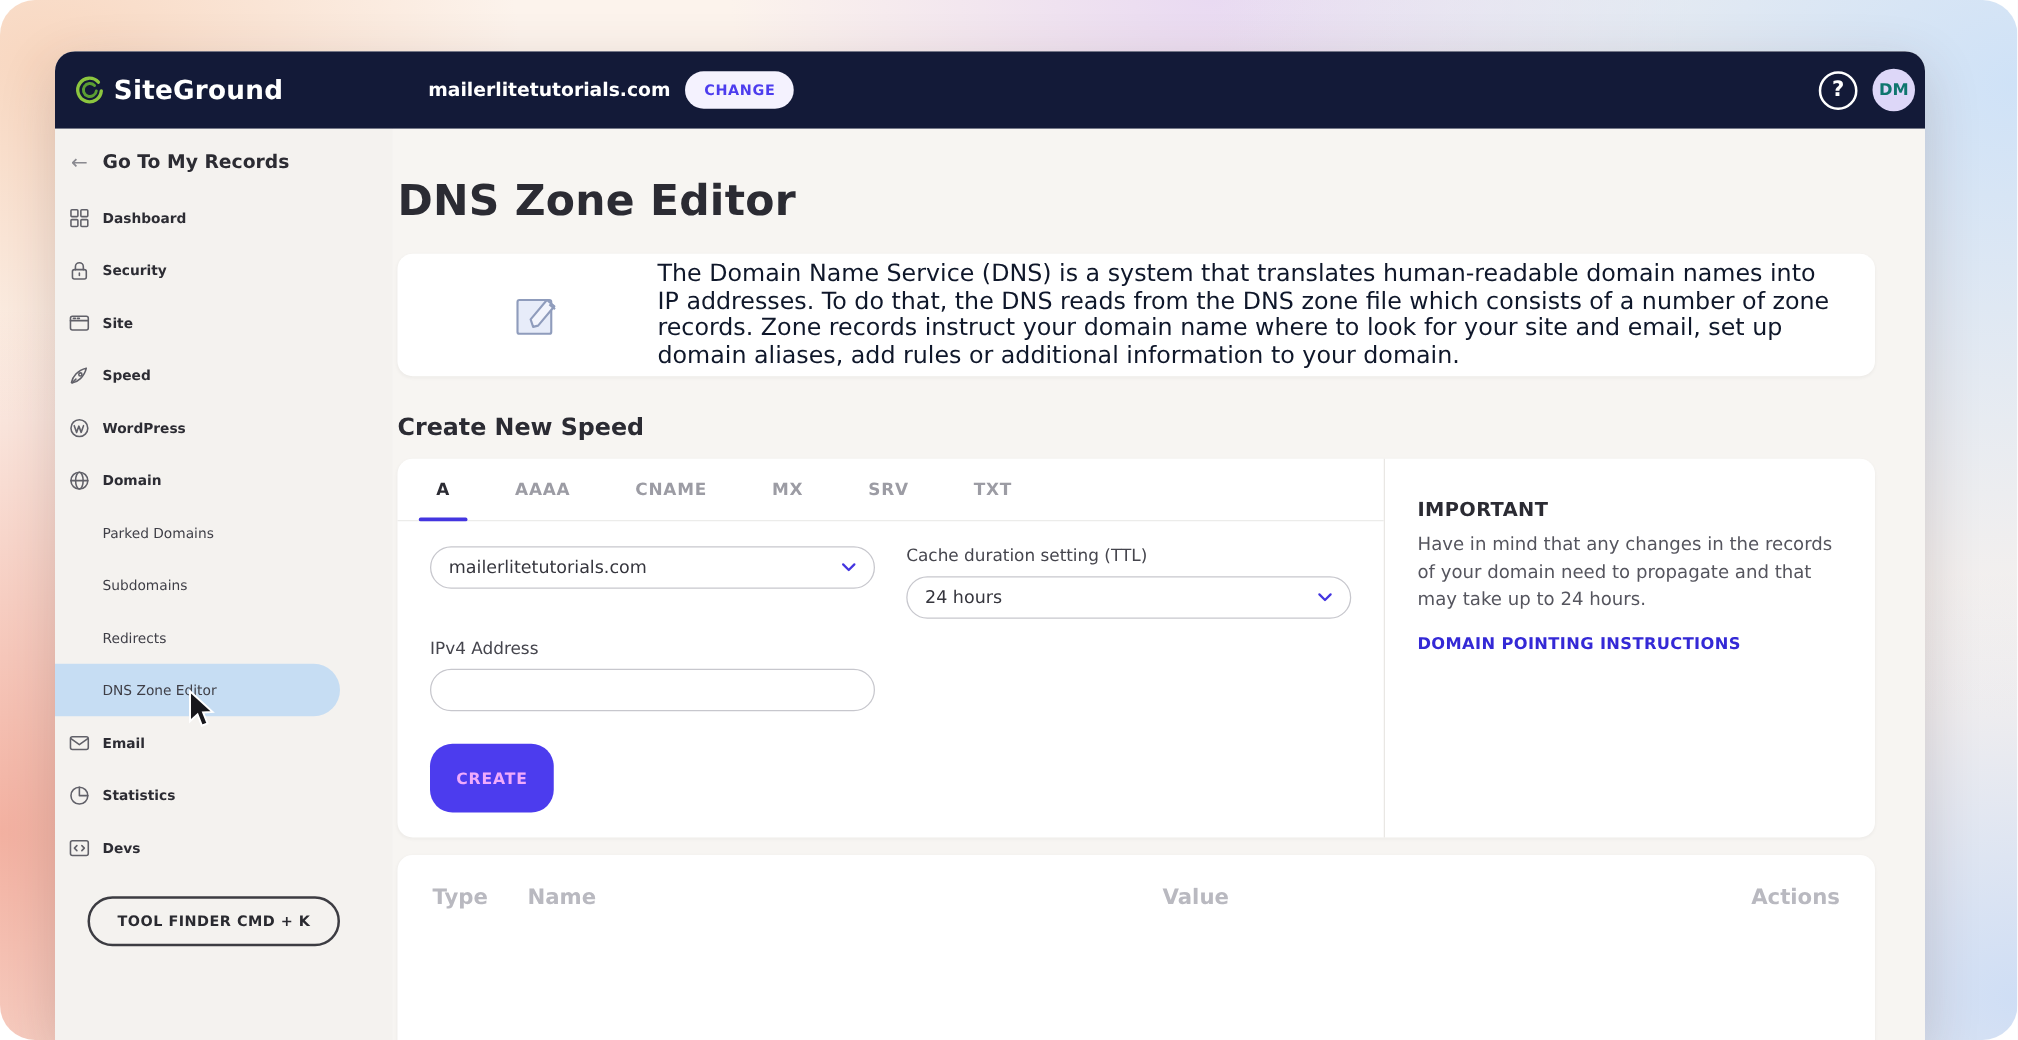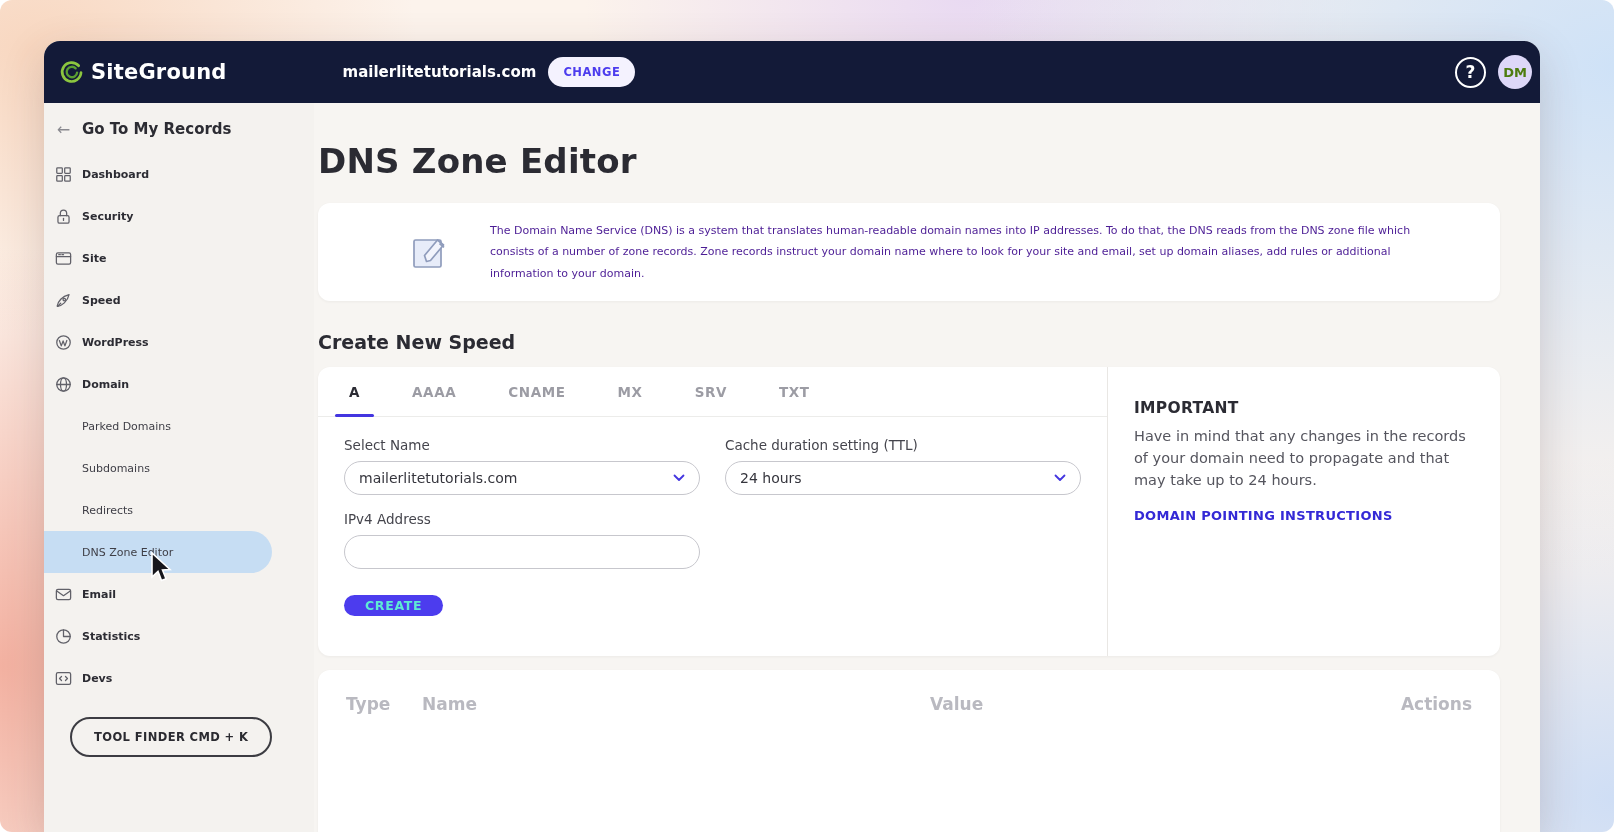--- a/index.html
+++ b/index.html
@@ -1,19 +1,19 @@
 <!DOCTYPE html>
 <html><head>
 <meta charset="utf-8">
 <style>
   * { box-sizing: border-box; margin: 0; padding: 0; }
   html,body { width:1614px; height:832px; overflow:hidden; background:#fff;
     font-family:"DejaVu Sans","Liberation Sans",sans-serif; }
 
-  .canvas{ position:relative; width:1614px; height:832px; border-radius:12px; overflow:hidden;
+  .canvas{ position:relative; width:1614px; height:832px; border-radius:28px; overflow:hidden;
     background:
       radial-gradient(900px 760px at 0% 80%, #f3b1a1 0%, rgba(243,177,161,0) 55%),
       radial-gradient(700px 520px at 2% 6%,  #f8d7c0 0%, rgba(248,215,192,0) 55%),
       radial-gradient(1050px 820px at 100% 8%, #cfe2f7 0%, rgba(207,226,247,0) 62%),
       radial-gradient(820px 620px at 100% 96%, #cfdef5 0%, rgba(207,222,245,0) 55%),
       radial-gradient(640px 420px at 60% 0%, #e9daf2 0%, rgba(233,218,242,0) 60%),
       linear-gradient(#fcf3ec,#fcf3ec);
   }
 
   .window{ position:absolute; left:44px; top:41px; width:1496px; height:791px;
@@ -26,21 +26,21 @@
   .logo-text{ color:#fff; font-size:21px; font-weight:700; letter-spacing:.2px; }
   .domain-group{ margin-left:116px; display:flex; align-items:center; gap:12px; }
   .domain-name{ color:#fff; font-size:15px; font-weight:700; }
   .change-btn{ background:#f4f2fe; color:#4c3cee; font-size:11.5px; font-weight:800;
     letter-spacing:.5px; border:none; border-radius:15px; padding:8px 15px; cursor:pointer;
     font-family:inherit; }
   .topbar-right{ margin-left:auto; display:flex; align-items:center; gap:12px; }
   .help-circle{ width:31px; height:31px; border:2.5px solid #fff; border-radius:50%;
     color:#fff; display:flex; align-items:center; justify-content:center;
     font-size:17px; font-weight:700; cursor:pointer; }
-  .avatar{ width:34px; height:34px; border-radius:50%; background:#ddd7f8; color:#4d7c0f;
+  .avatar{ width:34px; height:34px; border-radius:50%; background:#ddd7f8; color:#0f766e;
     font-weight:800; font-size:13px; display:flex; align-items:center; justify-content:center;
     margin-right:-14px; cursor:pointer; }
 
   
   .app-body{ display:flex; height:729px; }
   .sidebar{ width:270px; flex:none; background:#f4f2ef; position:relative; }
   .main{ flex:1; padding:0 40px 0 4px; background:#f7f5f2; }
 
   
   .side-item{ height:42px; display:flex; align-items:center; gap:9px; padding-left:10px;
@@ -54,22 +54,22 @@
     border-radius:22px; padding:11px 22px; font-size:11.5px; font-weight:800; letter-spacing:.4px;
     color:#2a2a30; background:transparent; cursor:pointer; font-family:inherit; }
   .mouse-cursor{ position:absolute; left:104px; top:449px; pointer-events:none; }
 
   
   .page-title{ margin-top:38px; font-size:34px; font-weight:800; color:#2b2b33; letter-spacing:.2px; }
   .card{ background:#fff; border-radius:12px; box-shadow:0 1px 3px rgba(30,30,40,.05); }
 
   .info-card{ margin-top:22px; height:98px; display:flex; align-items:center; }
   .info-icon-wrap{ margin-left:88px; flex:none; display:flex; }
-  .info-text{ margin-left:34px; margin-right:28px; font-size:11px; line-height:21.5px;
-    color:#4c1d95; max-width:956px; }
+  .info-text{ margin-left:70px; margin-right:28px; font-size:19px; line-height:21.5px;
+    color:#0f172a; max-width:956px; }
 
   .section-heading{ margin-top:30px; font-size:19px; font-weight:800; color:#2b2b33; }
 
   .create-card{ margin-top:14px; display:flex; min-height:289px; align-items:stretch; }
   .form-col{ width:790px; flex:none; border-right:1px solid #e9e7e4; }
   .tabs{ height:50px; display:flex; border-bottom:1px solid #ececea; padding-left:17px; }
   .tab{ position:relative; display:flex; align-items:center; padding:0 14px; margin-right:24px;
     font-size:13.5px; font-weight:700; letter-spacing:.6px; color:#9c9ca4; cursor:pointer; }
   .tab.active{ color:#2b2b33; }
   .tab.active::after{ content:""; position:absolute; left:0; right:0; bottom:-1px; height:3px;
@@ -77,22 +77,22 @@
   .form-body{ padding:20px 26px; }
   .field-row{ display:flex; gap:25px; }
   .field label{ display:block; font-size:13.5px; color:#45454d; margin-bottom:8px; font-weight:500; }
   .select-box{ width:356px; height:34px; border:1.5px solid #c7c7cd; border-radius:17px;
     background:#fff; display:flex; align-items:center; justify-content:space-between;
     padding:0 14px; font-size:14px; color:#35353d; cursor:pointer; }
   .text-input{ width:356px; height:34px; border:1.5px solid #c7c7cd; border-radius:17px;
     background:#fff; padding:0 14px; font-size:14px; color:#35353d; outline:none;
     font-family:inherit; }
   .ipv4-row{ margin-top:16px; }
-  .create-btn{ margin-top:26px; background:#4c3cee; color:#5eead4; border:none; border-radius:18px;
-    padding:3px 21px; font-size:12.5px; font-weight:800; letter-spacing:.7px; cursor:pointer;
+  .create-btn{ margin-top:26px; background:#4c3cee; color:#f0abfc; border:none; border-radius:18px;
+    padding:20px 21px; font-size:12.5px; font-weight:800; letter-spacing:.7px; cursor:pointer;
     font-family:inherit; }
 
   .important-panel{ flex:1; padding:32px 26px 0; }
   .important-heading{ font-size:15.5px; font-weight:800; color:#2b2b33; letter-spacing:.3px; }
   .important-text{ margin-top:8px; font-size:14.5px; line-height:22px; color:#55555e; }
   .important-link{ display:inline-block; margin-top:17px; font-size:13px; font-weight:800;
     color:#3429d6; letter-spacing:.3px; text-decoration:none; cursor:pointer; }
 
   .table-card{ margin-top:14px; border-radius:12px 12px 0 0; height:170px; }
   .thead{ display:flex; align-items:center; padding:24px 28px 0; color:#b9b9c0;
@@ -264,21 +264,20 @@
               <div class="tab">AAAA</div>
               <div class="tab">CNAME</div>
               <div class="tab">MX</div>
               <div class="tab">SRV</div>
               <div class="tab">TXT</div>
             </div>
 
             <div class="form-body">
               <div class="field-row">
                 <div class="field">
-                  <label>Select Name</label>
                   <div class="select-box">
                     <span>mailerlitetutorials.com</span>
                     <svg width="12" height="8" viewBox="0 0 12 8">
                       <polyline points="1.5,1.5 6,6 10.5,1.5" fill="none" stroke="#4335e0" stroke-width="1.8" stroke-linecap="round" stroke-linejoin="round"></polyline>
                     </svg>
                   </div>
                 </div>
                 <div class="field">
                   <label>Cache duration setting (TTL)</label>
                   <div class="select-box">

